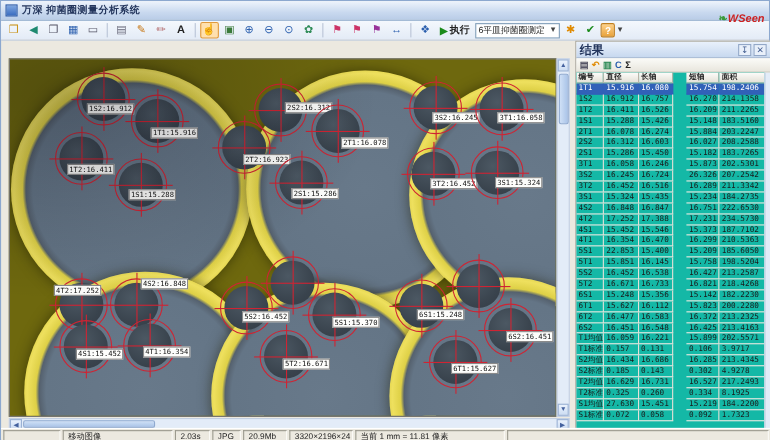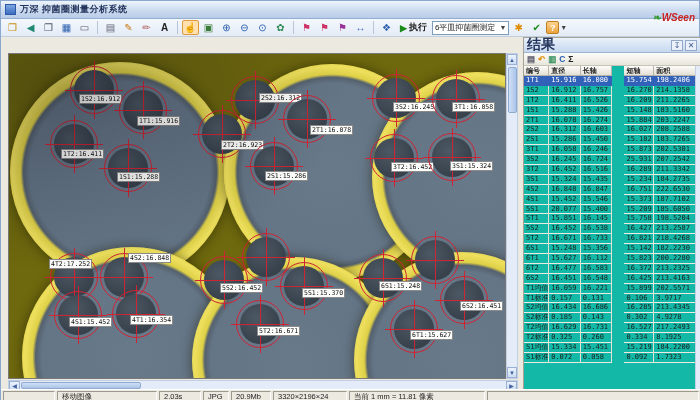--- a/index.html
+++ b/index.html
@@ -66,21 +66,21 @@
   #hscroll { position:absolute; left:7px; top:327px; width:510px; height:11px; background:#e3ecf8; border:1px solid #c2cfe2; }
   #hthumb { position:absolute; left:12px; top:1px; width:120px; height:7px; background:linear-gradient(#cfe0f6,#aac4e8); border:1px solid #8fa9cf; border-radius:2px; }
 
   
   #splitter { position:absolute; left:518px; top:0; width:4px; height:338px; background:#ece9e0; }
 
   
   #panel { position:absolute; left:522px; top:-16px; width:178px; height:354px; background:#f4f3ee; border:1px solid #a5a298; }
   #panelhead { height:15px; background:linear-gradient(#e9f1fb,#c7d8ef); border-bottom:1px solid #9fb4d2;
     display:flex; align-items:center; padding:0 3px; }
-  #paneltitle { font-size:14px; font-weight:bold; color:#23355c; }
+  #paneltitle { font-size:11px; font-weight:bold; color:#23355c; }
   .phbtn { width:12px; height:11px; margin-left:2px; border:1px solid #93a8c8; background:#e9f0fa; color:#445f92;
     font-size:8px; line-height:9px; text-align:center; }
   #panelhead .spacer { flex:1; }
   #paneltools { height:13px; display:flex; align-items:center; gap:3px; padding:0 3px; background:linear-gradient(#fbfbf8,#e8e6dd); border-bottom:1px solid #c6c3b7; }
   .ptbtn { font-size:8.5px; line-height:1; }
 
   #rtable { position:absolute; left:0; top:28px; right:5px; bottom:0; overflow:hidden; background:#14b8a6; }
   #thead { display:flex; height:10px; }
   .hcell { background:linear-gradient(#fcfcfa,#e3e0d6); border-right:1px solid #b8b4a8; border-bottom:1px solid #b8b4a8;
     font-size:7px; line-height:10px; padding-left:2px; color:#222; font-weight:bold; }
@@ -418,21 +418,21 @@
               <div class="tcell c0">3T1</div>
               <div class="tcell c1">16.058</div>
               <div class="tcell c2">16.246</div>
               <div class="tcell c3">15.873</div>
               <div class="tcell c4">202.5301</div>
             </div>
             <div class="trow">
               <div class="tcell c0">3S2</div>
               <div class="tcell c1">16.245</div>
               <div class="tcell c2">16.724</div>
-              <div class="tcell c3">25.931</div>
+              <div class="tcell c3">26.326</div>
               <div class="tcell c4">207.2542</div>
             </div>
             <div class="trow">
               <div class="tcell c0">3T2</div>
               <div class="tcell c1">16.452</div>
               <div class="tcell c2">16.516</div>
               <div class="tcell c3">16.289</div>
               <div class="tcell c4">211.3342</div>
             </div>
             <div class="trow">
@@ -443,29 +443,43 @@
               <div class="tcell c4">184.2735</div>
             </div>
             <div class="trow">
               <div class="tcell c0">4S2</div>
               <div class="tcell c1">16.848</div>
               <div class="tcell c2">16.847</div>
               <div class="tcell c3">16.751</div>
               <div class="tcell c4">222.6530</div>
             </div>
             <div class="trow">
+              <div class="tcell c0">4T2</div>
+              <div class="tcell c1">17.252</div>
+              <div class="tcell c2">17.388</div>
+              <div class="tcell c3">17.231</div>
+              <div class="tcell c4">234.5730</div>
+            </div>
+            <div class="trow">
               <div class="tcell c0">4S1</div>
               <div class="tcell c1">15.452</div>
               <div class="tcell c2">15.546</div>
               <div class="tcell c3">15.373</div>
               <div class="tcell c4">187.7102</div>
             </div>
             <div class="trow">
+              <div class="tcell c0">4T1</div>
+              <div class="tcell c1">16.354</div>
+              <div class="tcell c2">16.470</div>
+              <div class="tcell c3">16.299</div>
+              <div class="tcell c4">210.5363</div>
+            </div>
+            <div class="trow">
               <div class="tcell c0">5S1</div>
-              <div class="tcell c1">20.077</div>
+              <div class="tcell c1">22.853</div>
               <div class="tcell c2">15.400</div>
               <div class="tcell c3">15.209</div>
               <div class="tcell c4">185.6050</div>
             </div>
             <div class="trow">
               <div class="tcell c0">5T1</div>
               <div class="tcell c1">15.851</div>
               <div class="tcell c2">16.145</div>
               <div class="tcell c3">15.758</div>
               <div class="tcell c4">198.5204</div>
@@ -549,41 +563,41 @@
             </div>
             <div class="trow">
               <div class="tcell c0">T2标准差</div>
               <div class="tcell c1">0.325</div>
               <div class="tcell c2">0.260</div>
               <div class="tcell c3">0.334</div>
               <div class="tcell c4">8.1925</div>
             </div>
             <div class="trow">
               <div class="tcell c0">S1均值</div>
-              <div class="tcell c1">15.334</div>
+              <div class="tcell c1">27.630</div>
               <div class="tcell c2">15.451</div>
               <div class="tcell c3">15.219</div>
               <div class="tcell c4">184.2200</div>
             </div>
             <div class="trow">
               <div class="tcell c0">S1标准差</div>
               <div class="tcell c1">0.072</div>
               <div class="tcell c2">0.058</div>
               <div class="tcell c3">0.092</div>
               <div class="tcell c4">1.7323</div>
             </div>
           </div>
       </div>
       <div id="pscroll"></div>
     </div>
   </div>
 
   <div id="statusbar">
     <div class="seg" style="width:52px"></div>
     <div class="seg" style="width:100px">移动图像</div>
-    <div class="seg" style="width:42px">2.03s</div>
+    <div class="seg" style="width:32px">2.03s</div>
     <div class="seg" style="width:26px">JPG</div>
     <div class="seg" style="width:40px">20.9Mb</div>
-    <div class="seg" style="width:74px">3320×2196×24</div>
+    <div class="seg" style="width:58px">3320×2196×24</div>
     <div class="seg" style="width:136px">当前 1 mm = 11.81 像素</div>
     <div class="seg" style="flex:1"></div>
   </div>
 </div>
 
 </body></html>

